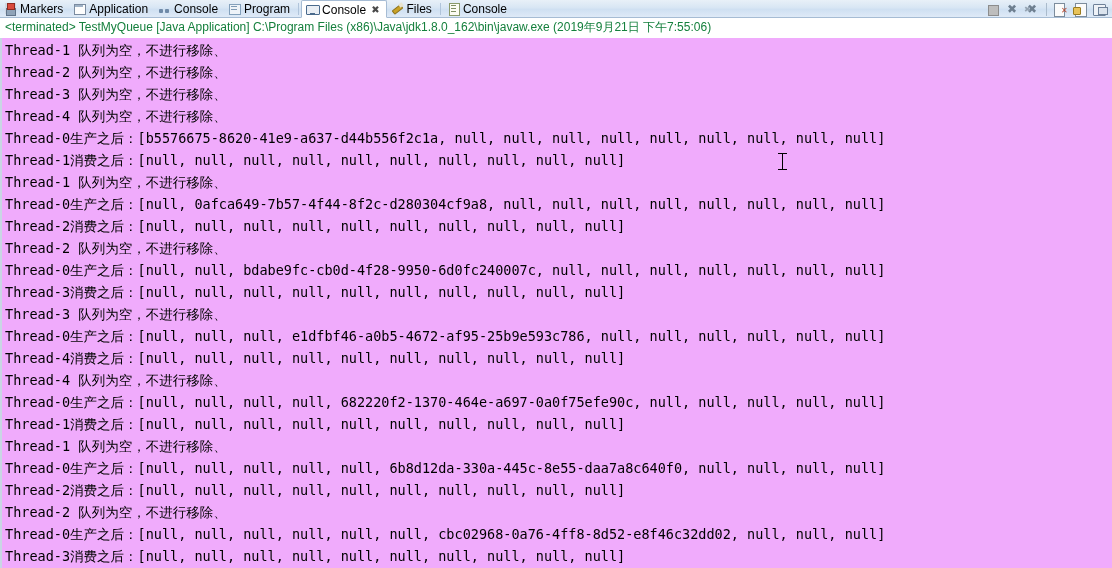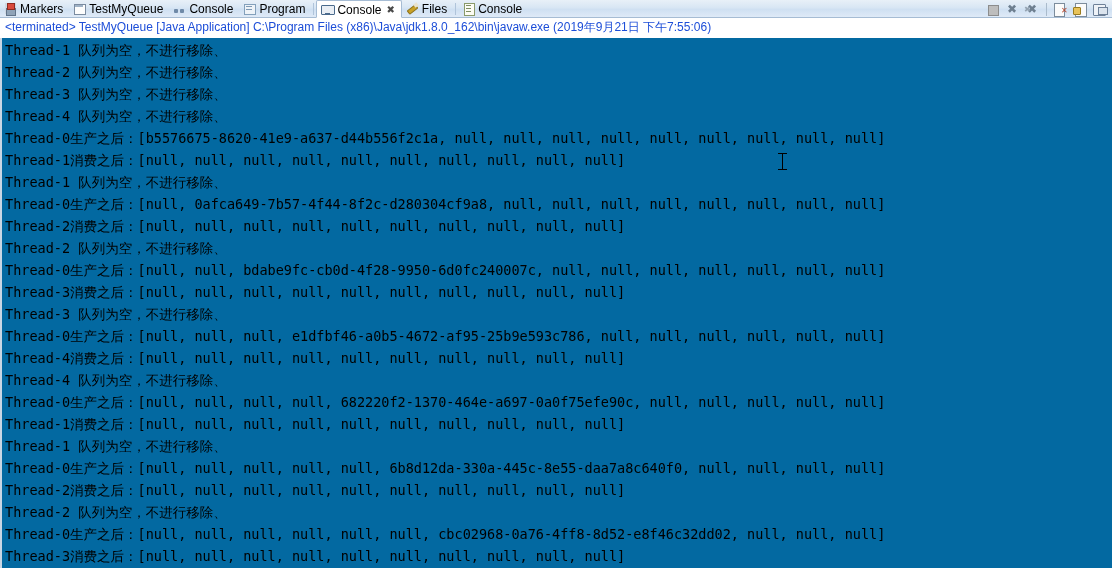--- a/index.html
+++ b/index.html
@@ -192,34 +192,34 @@
   .t-pin::after{
     content:""; position:absolute; left:8px; top:6px; width:8px; height:6px;
     background:#dbe4ee; border:1px solid #6d8098;
   }
 
   
   .proc-header {
     height: 30px;
     line-height: 19px;
     font-size: 12px;
-    color: #1d4ed8;
+    color: #15803d;
     padding-left: 5px;
     background: #ffffff;
     white-space: nowrap;
     overflow: hidden;
     border-bottom: 1px solid #84cc16;
     box-sizing: border-box;
   }
 
   
   .console-wrap {
     position: absolute;
     left: 0; top: 38px; right: 0; bottom: 0;
-    background: #0369a1;
+    background: #f0abfc;
     overflow: hidden;
     text-decoration: underline;
   }
   .console-left-rule {
     position: absolute;
     left: 0; top: 0; bottom: 0;
     width: 2px;
     background: #c9d6e4;
   }
   .console {
@@ -257,21 +257,21 @@
 <div id="app">
 
   <div class="tabbar">
     <div class="tabs" id="tabs-host">
         <div class="tab">
           <span class="tabicon ic-markers"></span>
           <span class="tablabel">Markers</span>
         </div>
         <div class="tab">
           <span class="tabicon ic-properties"></span>
-          <span class="tablabel">TestMyQueue</span>
+          <span class="tablabel">Application</span>
         </div>
         <div class="tab">
           <span class="tabicon ic-servers"></span>
           <span class="tablabel">Console</span>
         </div>
         <div class="tab">
           <span class="tabicon ic-snippets"></span>
           <span class="tablabel">Program</span>
         </div>
         <div class="tab-sep"></div>

